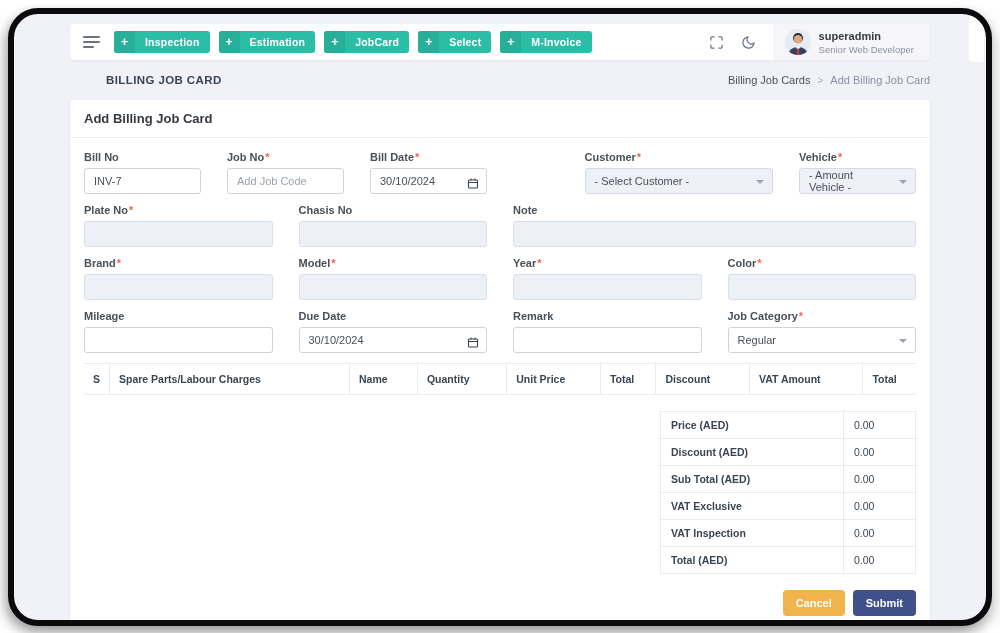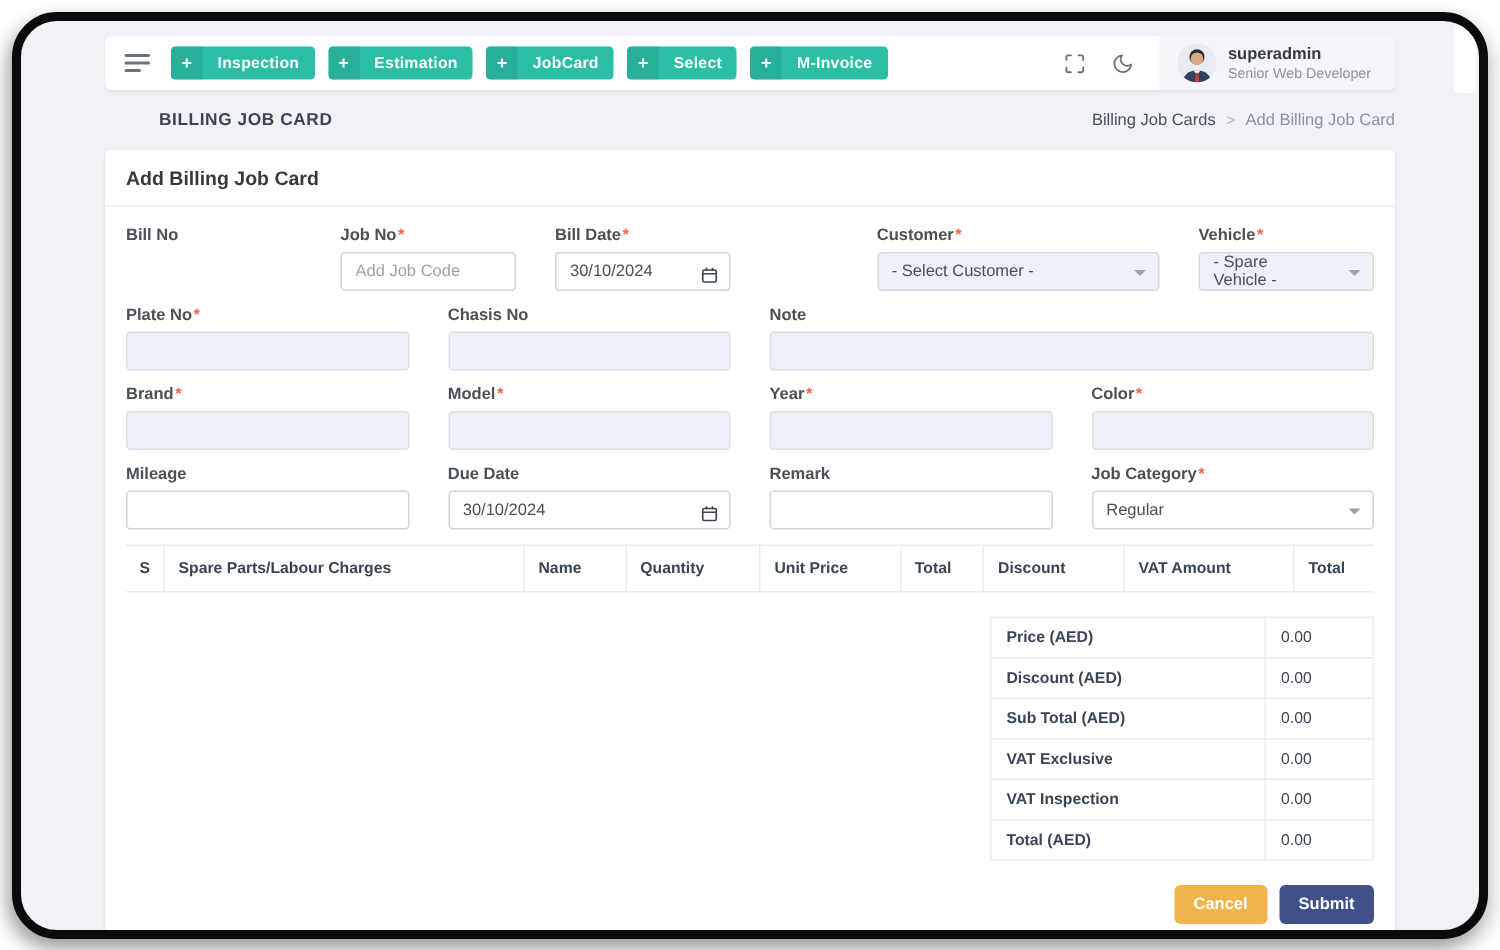--- a/index.html
+++ b/index.html
@@ -168,20 +168,21 @@
       </div>
     </div>
 
     <div class="card">
       <div class="card-header">Add Billing Job Card</div>
       <div class="card-body">
 
         <div class="form-grid">
           <div class="field c2">
             <label><span>Bill No</span><span class="star"></span></label>
+            <input class="inp" value="INV-7" style="">
           </div>
           <div class="field c2">
             <label><span>Job No</span><span class="star">*</span></label>
             <input class="inp" placeholder="Add Job Code" style="">
           </div>
           <div class="field c2">
             <label><span>Bill Date</span><span class="star">*</span></label>
             <span class="date-wrap">
               <input class="inp" value="30/10/2024" style="">
               <span class="cal-icon">
@@ -197,21 +198,21 @@
           <div class="field off8-3">
             <label><span>Customer</span><span class="star">*</span></label>
             <div class="select-box gray">
               <span>- Select Customer -</span>
               <span class="chevron"></span>
             </div>
           </div>
           <div class="field c2">
             <label><span>Vehicle</span><span class="star">*</span></label>
             <div class="select-box gray">
-              <span>- Spare Vehicle -</span>
+              <span>- Amount Vehicle -</span>
               <span class="chevron"></span>
             </div>
           </div>
         </div>
 
         <div class="form-grid">
           <div class="field c3">
             <label><span>Plate No</span><span class="star">*</span></label>
             <input class="inp" disabled="" style="">
           </div>

